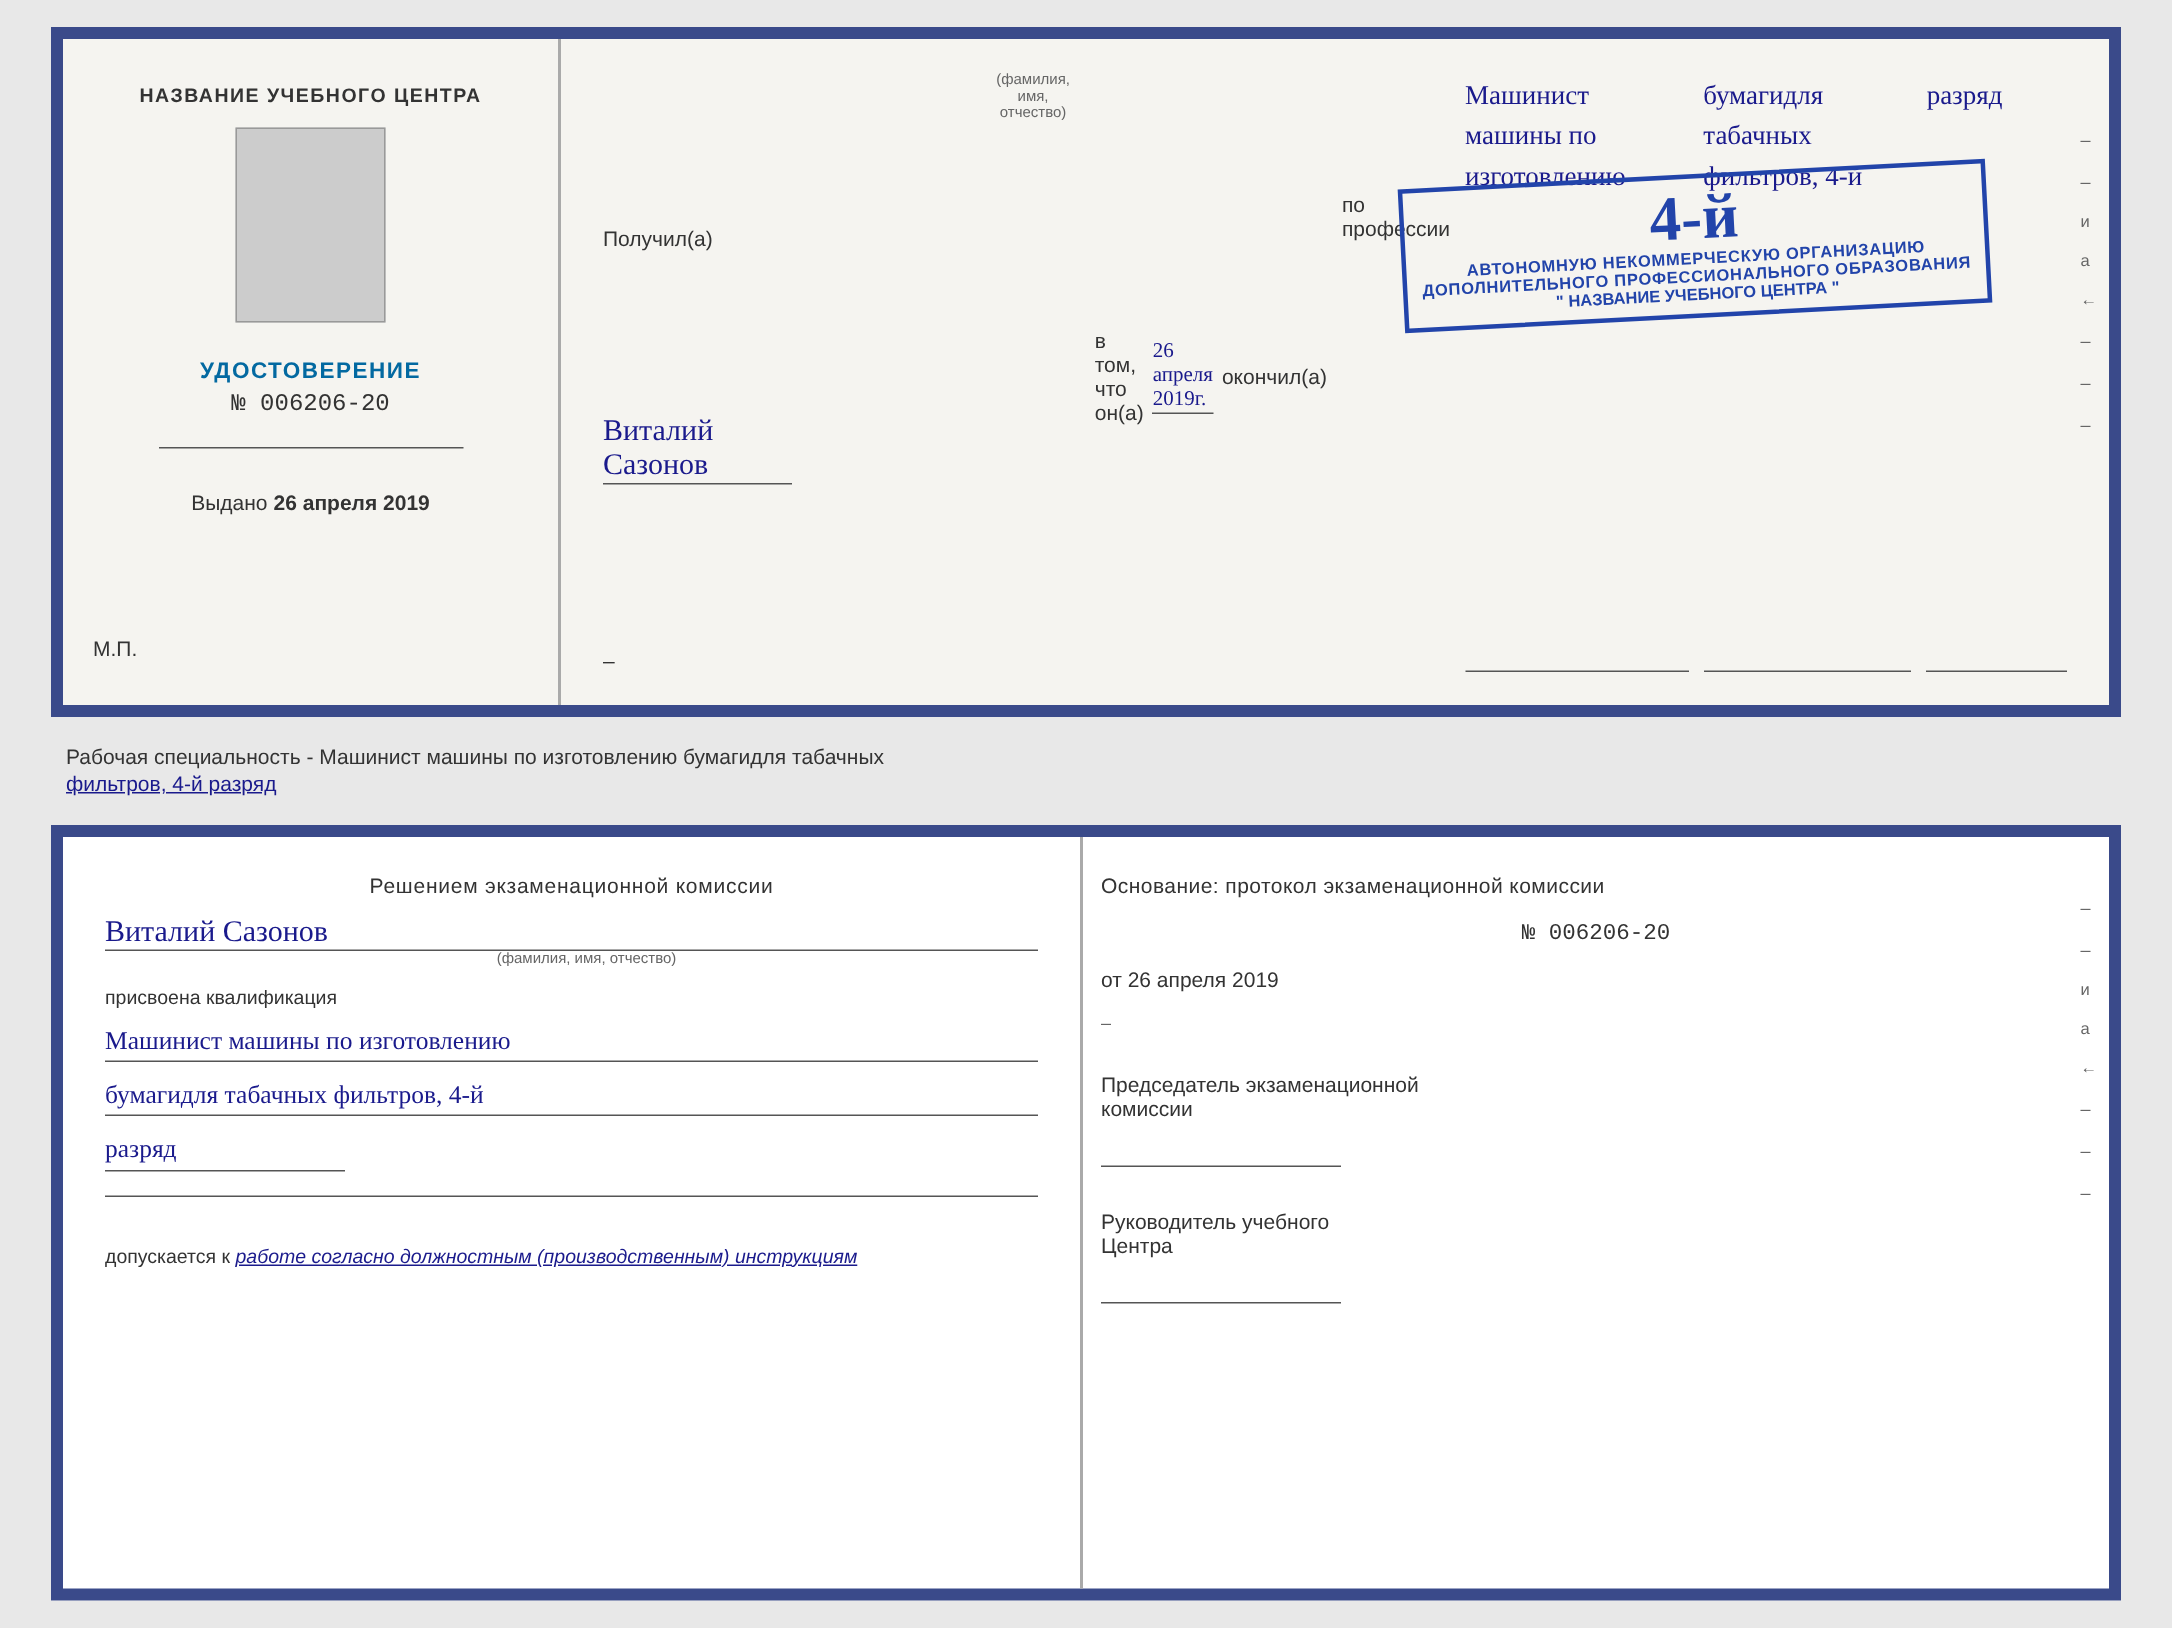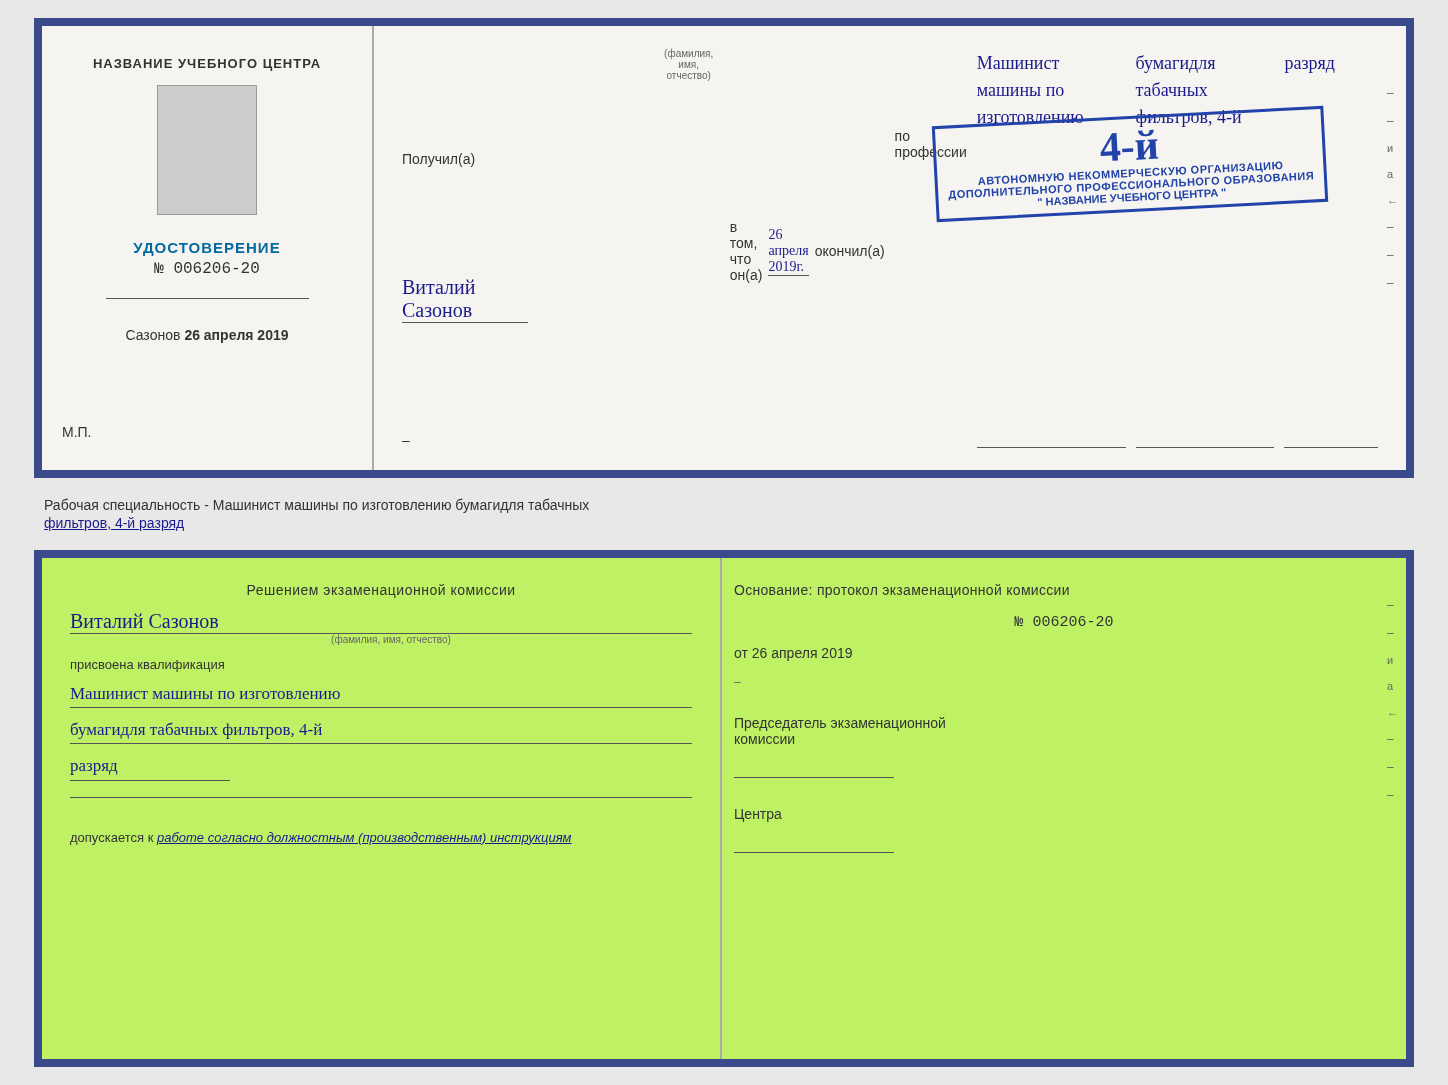--- a/index.html
+++ b/index.html
@@ -216,21 +216,21 @@
     .middle-label-underline {
       text-decoration: underline;
       font-size: 14px;
       color: #1a1a8c;
     }
 
     
     .cert-bottom {
       width: 1380px;
       flex: 1;
-      background: #bef264;
+      background: #ffffff;
       border: 8px solid #3a4a8a;
       display: flex;
       justify-content: flex-end;
     }
 
     .cert-bottom-left {
       width: 680px;
       border-right: 2px solid #aaa;
       padding: 24px 28px;
       display: flex;
@@ -364,21 +364,21 @@
   <div class="cert-top-left">
     <div class="cert-top-left-content">
       <div class="org-name-label">НАЗВАНИЕ УЧЕБНОГО ЦЕНТРА</div>
       <div class="photo-box"></div>
       <div style="margin-top:10px; text-align:center;">
         <div class="udostoverenie-label">УДОСТОВЕРЕНИЕ</div>
         <div class="udostoverenie-number" style="margin-top:4px;">№ 006206-20</div>
       </div>
       <div class="line-separator"></div>
       <div class="bottom-row" style="margin-top:8px;">
-        <span class="vydano-label">Сазонов</span>
+        <span class="vydano-label">Выдано</span>
         <span class="vydano-date">26 апреля 2019</span>
       </div>
     </div>
     <div class="mp-label" style="margin-top:auto; align-self:flex-start;">М.П.</div>
   </div>
 
   <div class="cert-top-right">
 
     <div class="poluchil-row">
       <span class="poluchil-text">Получил(а)</span>
@@ -452,20 +452,21 @@
     </div>
     <div style="margin-top:4px; display:flex; align-items:center; gap:20px;">
       <span class="side-dash">–</span>
     </div>
     <div class="predsedatel-text">
       <div>Председатель экзаменационной</div>
       <div>комиссии</div>
     </div>
     <div class="signature-line"></div>
     <div class="rukovoditel-text">
+      <div>Руководитель учебного</div>
       <div>Центра</div>
     </div>
     <div class="signature-line"></div>
 
     <div class="side-decorations-bottom">
       <span class="side-dash">–</span>
       <span class="side-dash">–</span>
       <span class="side-char">и</span>
       <span class="side-char">а</span>
       <span class="side-char">←</span>

